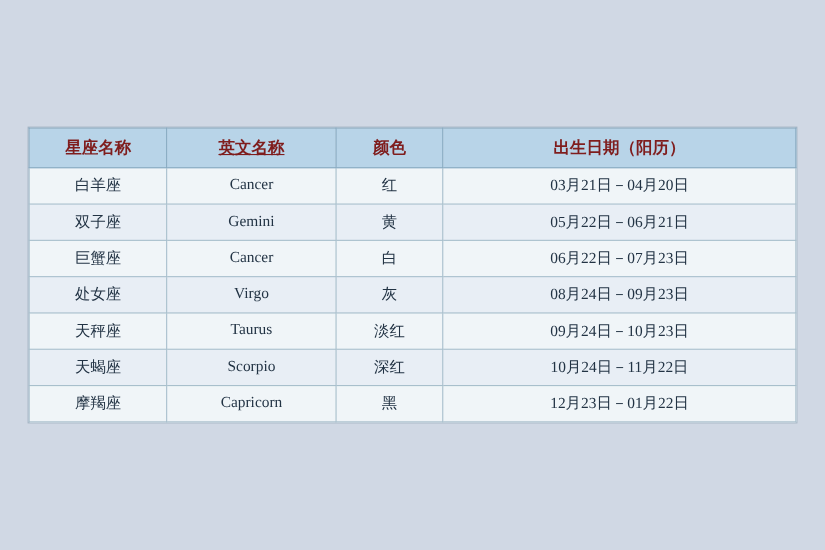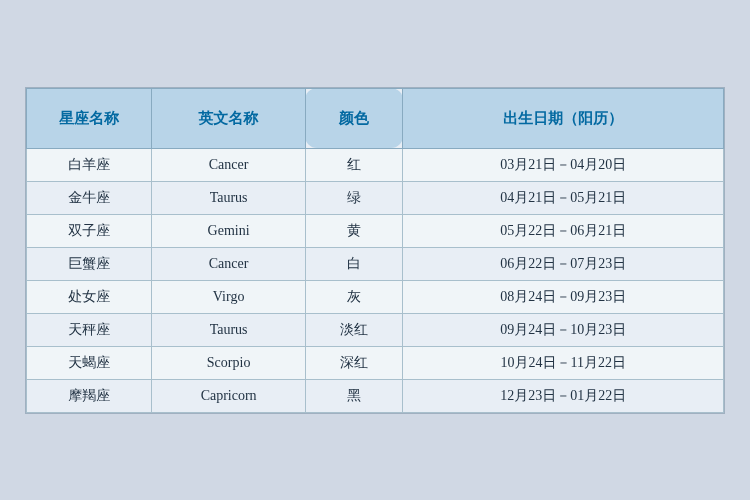--- a/index.html
+++ b/index.html
@@ -25,43 +25,43 @@
     }
 
     table {
       width: 100%;
       border-collapse: collapse;
     }
 
     thead tr th {
       background-color: #b8d4e8;
       border: 1px solid #88aac0;
-      padding: 20px 10px;
+      padding: 8px 10px;
       text-align: center;
       font-size: 15px;
       font-weight: bold;
-      color: #0369a1;
+      color: #7f1d1d;
     }
 
     tbody tr td {
       border: 1px solid #a8bfcc;
       padding: 7px 14px;
       text-align: center;
       font-size: 14px;
       color: #223344;
       background-color: #f0f5f8;
     }
 
     tbody tr:nth-child(even) td {
       background-color: #e8eef5;
     }
 
     .col-chinese { width: 18%; }
-    .col-english { width: 22%; }
-    .col-color   { width: 14%; border-radius: 12px; }
+    .col-english { width: 22%; text-decoration: underline; }
+    .col-color   { width: 14%; }
     .col-date    { width: 46%; }
   </style>
 </head>
 <body>
 
 <div class="table-container">
   <table>
     <thead>
       <tr>
         <th class="col-chinese">星座名称</th>
@@ -69,26 +69,20 @@
         <th class="col-color">颜色</th>
         <th class="col-date">出生日期（阳历）</th>
       </tr>
     </thead>
     <tbody id="table-body">
     <tr>
           <td>白羊座</td>
           <td>Cancer</td>
           <td>红</td>
           <td>03月21日－04月20日</td>
-        </tr>
-        <tr>
-          <td>金牛座</td>
-          <td>Taurus</td>
-          <td>绿</td>
-          <td>04月21日－05月21日</td>
         </tr>
         <tr>
           <td>双子座</td>
           <td>Gemini</td>
           <td>黄</td>
           <td>05月22日－06月21日</td>
         </tr>
         <tr>
           <td>巨蟹座</td>
           <td>Cancer</td>

